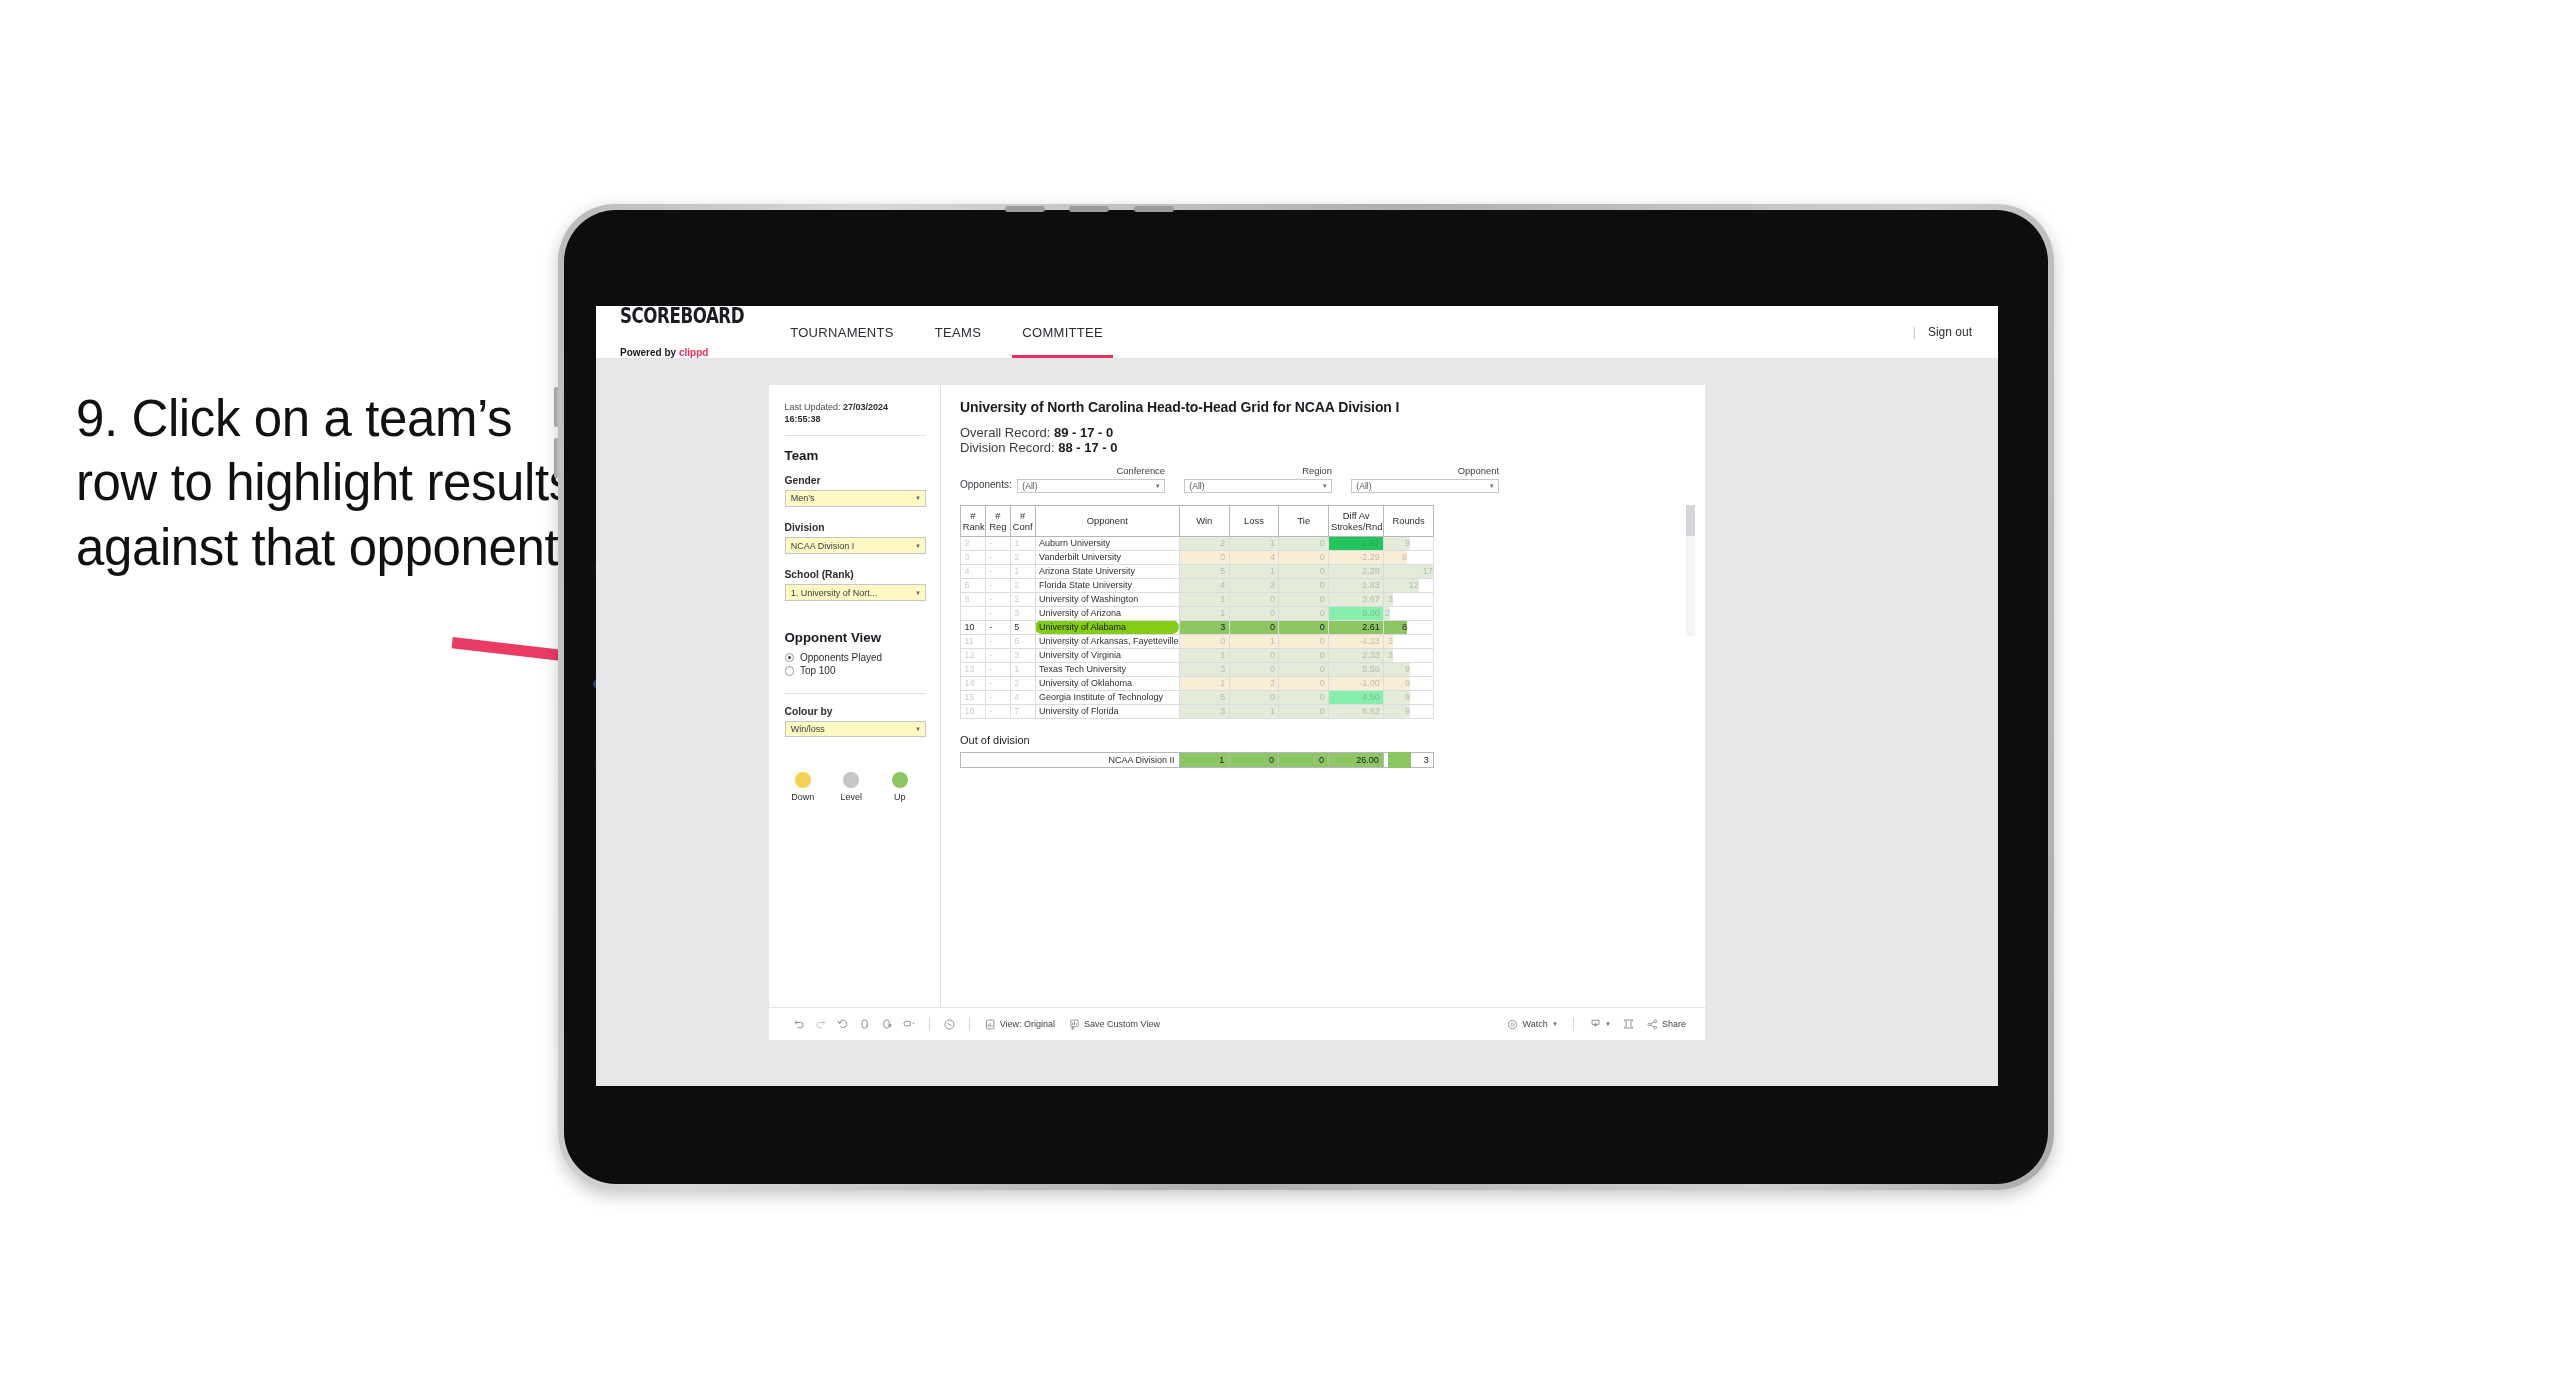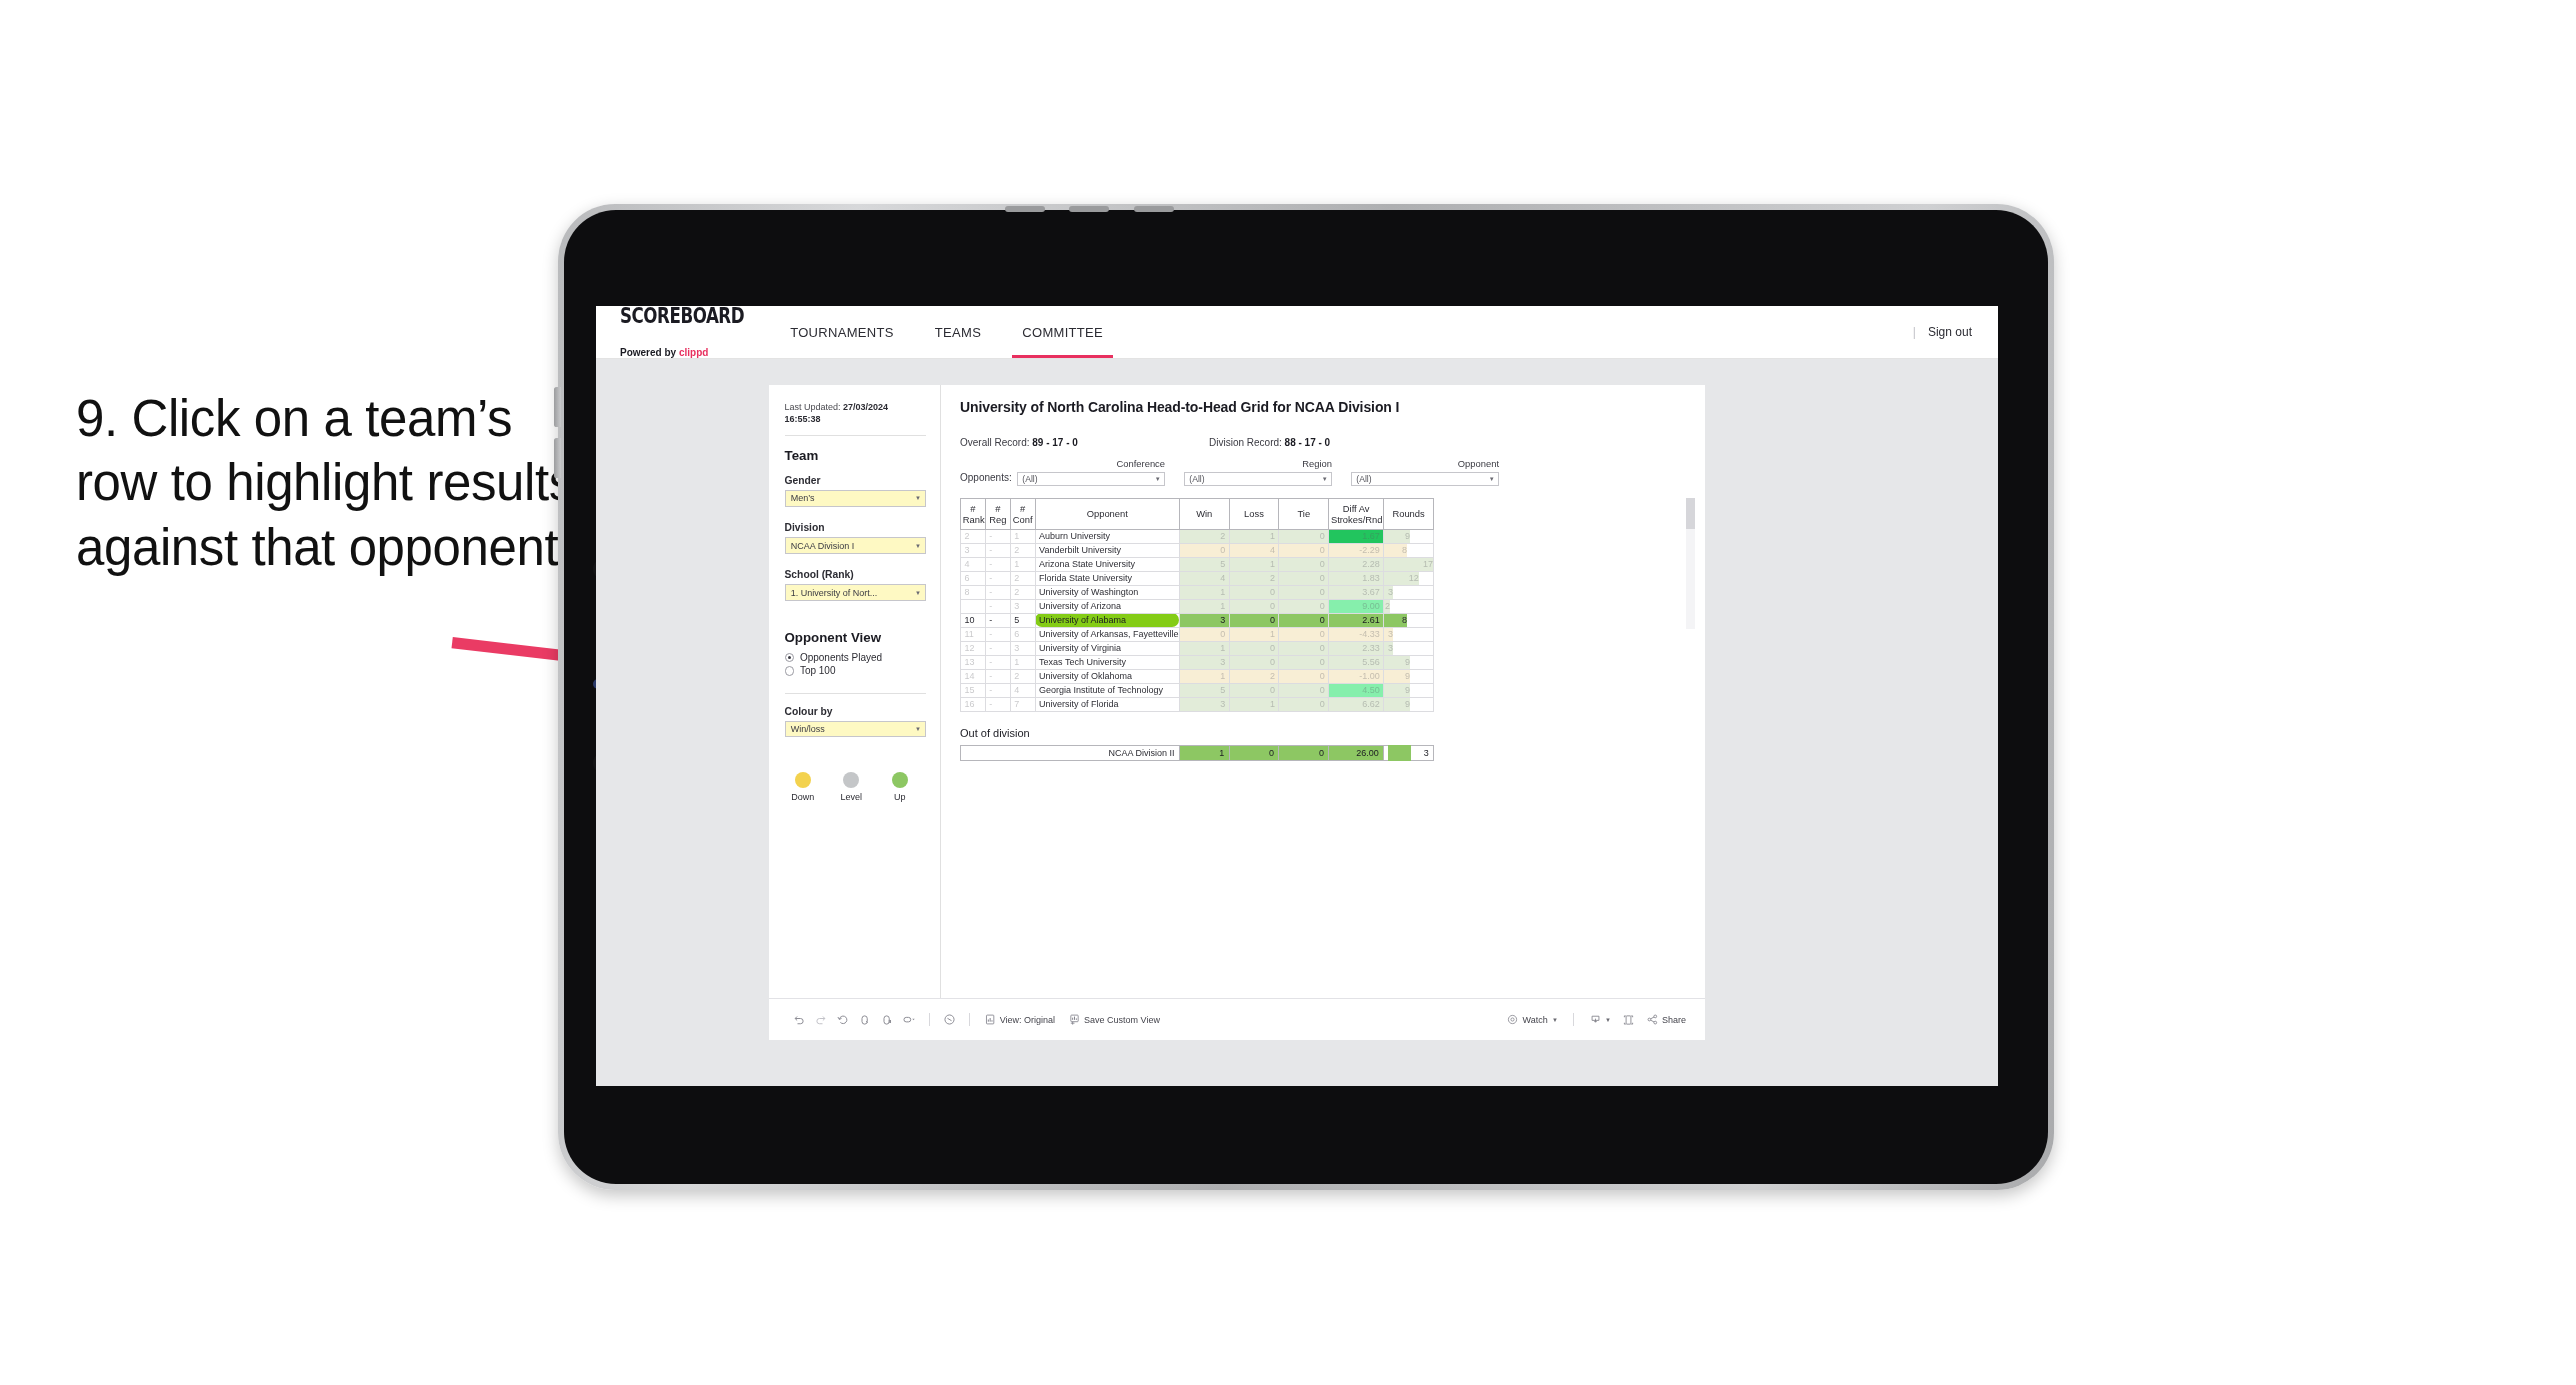--- a/index.html
+++ b/index.html
@@ -146,21 +146,21 @@
   .radio-lbl { font-size: 10px; color:#2c2c33; }
 
   .legend-row { display:flex; gap: 15.5px; margin-top: 19px; padding-left: 1.7px; }
   .legend-item { display:flex; flex-direction:column; align-items:center; gap:4.3px; width: 33px; }
   .legend-dot { width: 16.3px; height:16.3px; border-radius:50%; }
   .legend-lbl { font-size: 9px; color:#2c2c33; }
 
   
   .content { flex:1; padding: 13.7px 17px 0 19px; min-width:0; position:relative; }
   .h-title { font-size: 14px; font-weight:600; color:#1b1b22; letter-spacing:-0.1px; }
-  .records { display:flex; margin-top: 22px; font-size: 10px; color:#3a3a42; }
+  .records { display:flex; margin-top: 10px; font-size: 13px; color:#3a3a42;flex-direction:column; }
   .records .r1 { width: 249px; }
   .records b { color:#1b1b22; font-weight:700; }
 
   .opp-filters { display:flex; align-items:flex-end; margin-top: 10.3px; gap: 0; }
   .opp-lbl { font-size: 10px; color:#3a3a42; padding-bottom: 3.4px; width: 57px; }
   .ofield { width: 148px; margin-right: 19px; text-align: right; }
   .ofield-lbl { font-size: 9.4px; color:#3a3a42; margin-bottom: 2.6px; }
   .ofield-box {
     height: 14.6px; border:0.9px solid #c6c6cb; background:#fff;
     display:flex; align-items:center; justify-content:space-between;
@@ -205,21 +205,21 @@
   .vscroll .thumb { position:absolute; left:0; right:0; top:0; height: 31px; background:#d6d6da; }
 
   .ood-title { font-size: 11px; color:#1b1b22; margin-top: 15.5px; font-weight:400; }
   table.ood { border-collapse:collapse; table-layout:fixed; width: 474px; font-size: 9px; margin-top: 5.2px; }
   table.ood td { border:0.9px solid #b6b6bb; height: 14.6px; padding:0 4.3px; vertical-align:middle; }
   table.ood td.lbl { text-align:right; color:#2c2c33; }
   table.ood td.val { background:#8dc763; text-align:right; color:#1b1b22; }
 
   
   .toolbar {
-    height: 42px; border-top:0.9px solid #e2e2e6; background:#fff;
+    height: 33px; border-top:0.9px solid #e2e2e6; background:#fff;
     display:flex; align-items:center; padding-left: 19px; gap: 0; flex:none;
   }
   .tb-ico { width: 22px; height: 22px; display:flex; align-items:center; justify-content:center; color:#7d7d86; }
   .tb-sep { width:0.9px; height:13px; background:#d8d8dc; margin: 0 8.6px; }
   .tb-item { display:flex; align-items:center; gap:4.3px; font-size: 9px; color:#44444c; padding: 0 6.9px; }
   .tb-right { margin-left: auto; display:flex; align-items:center; padding-right: 12px; }
 </style>
 </head>
 <body>
 

